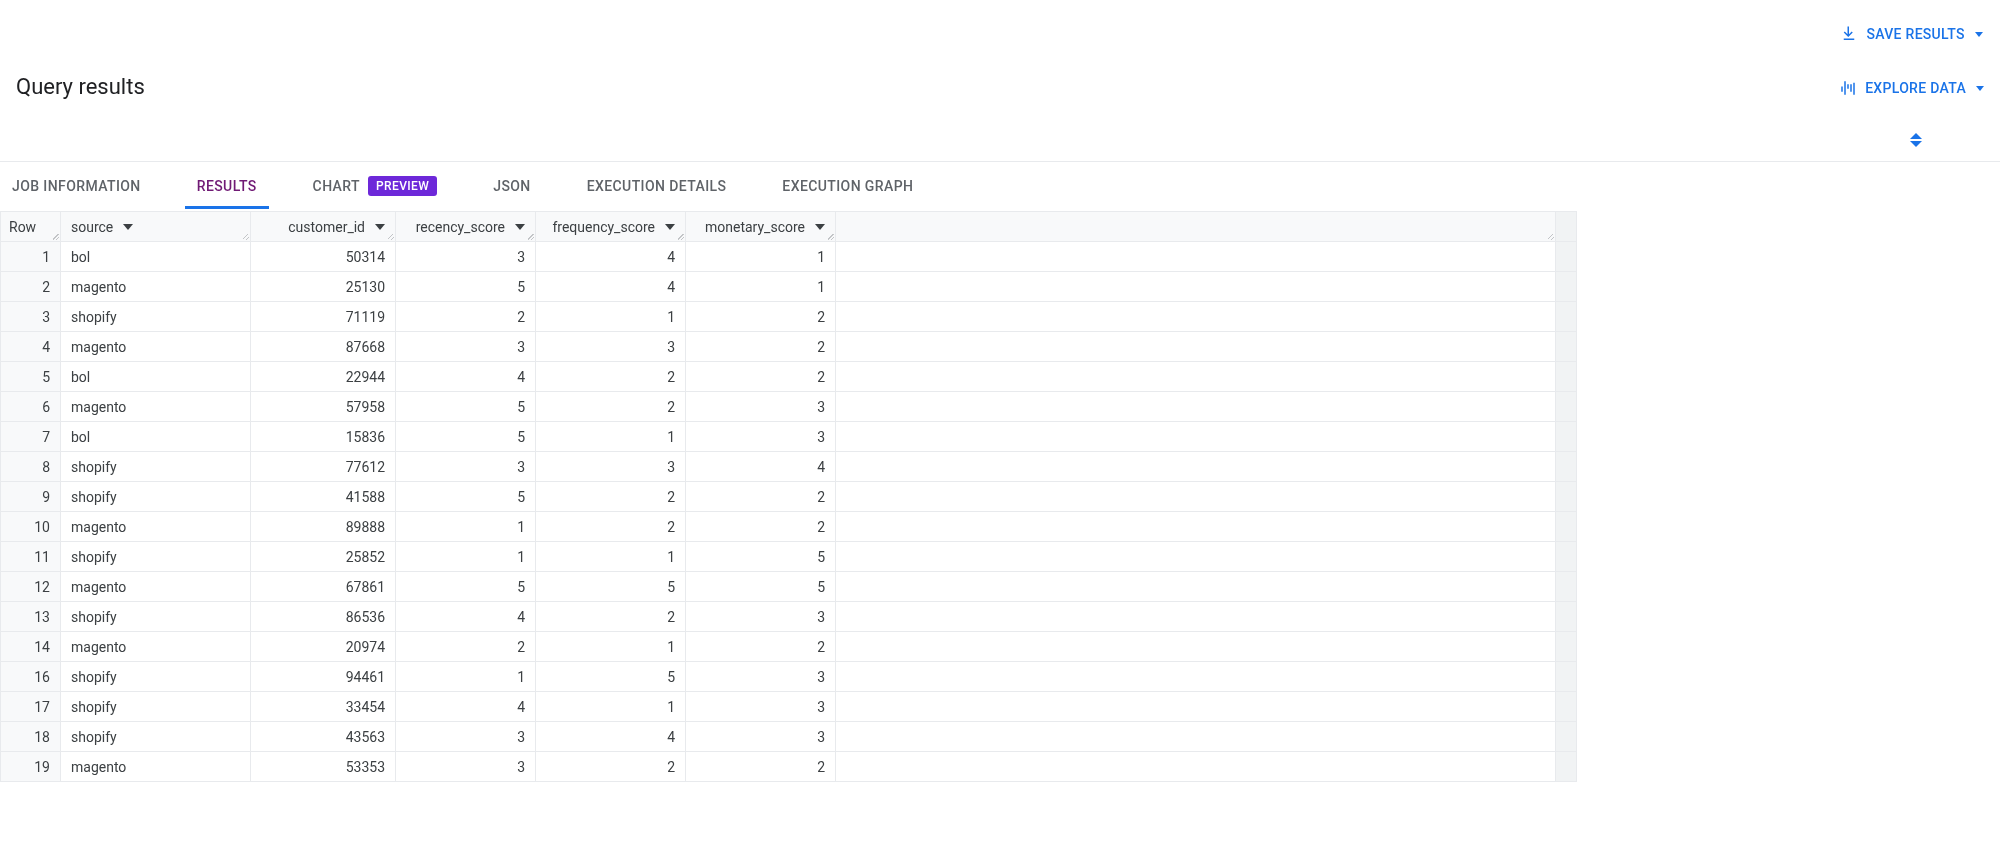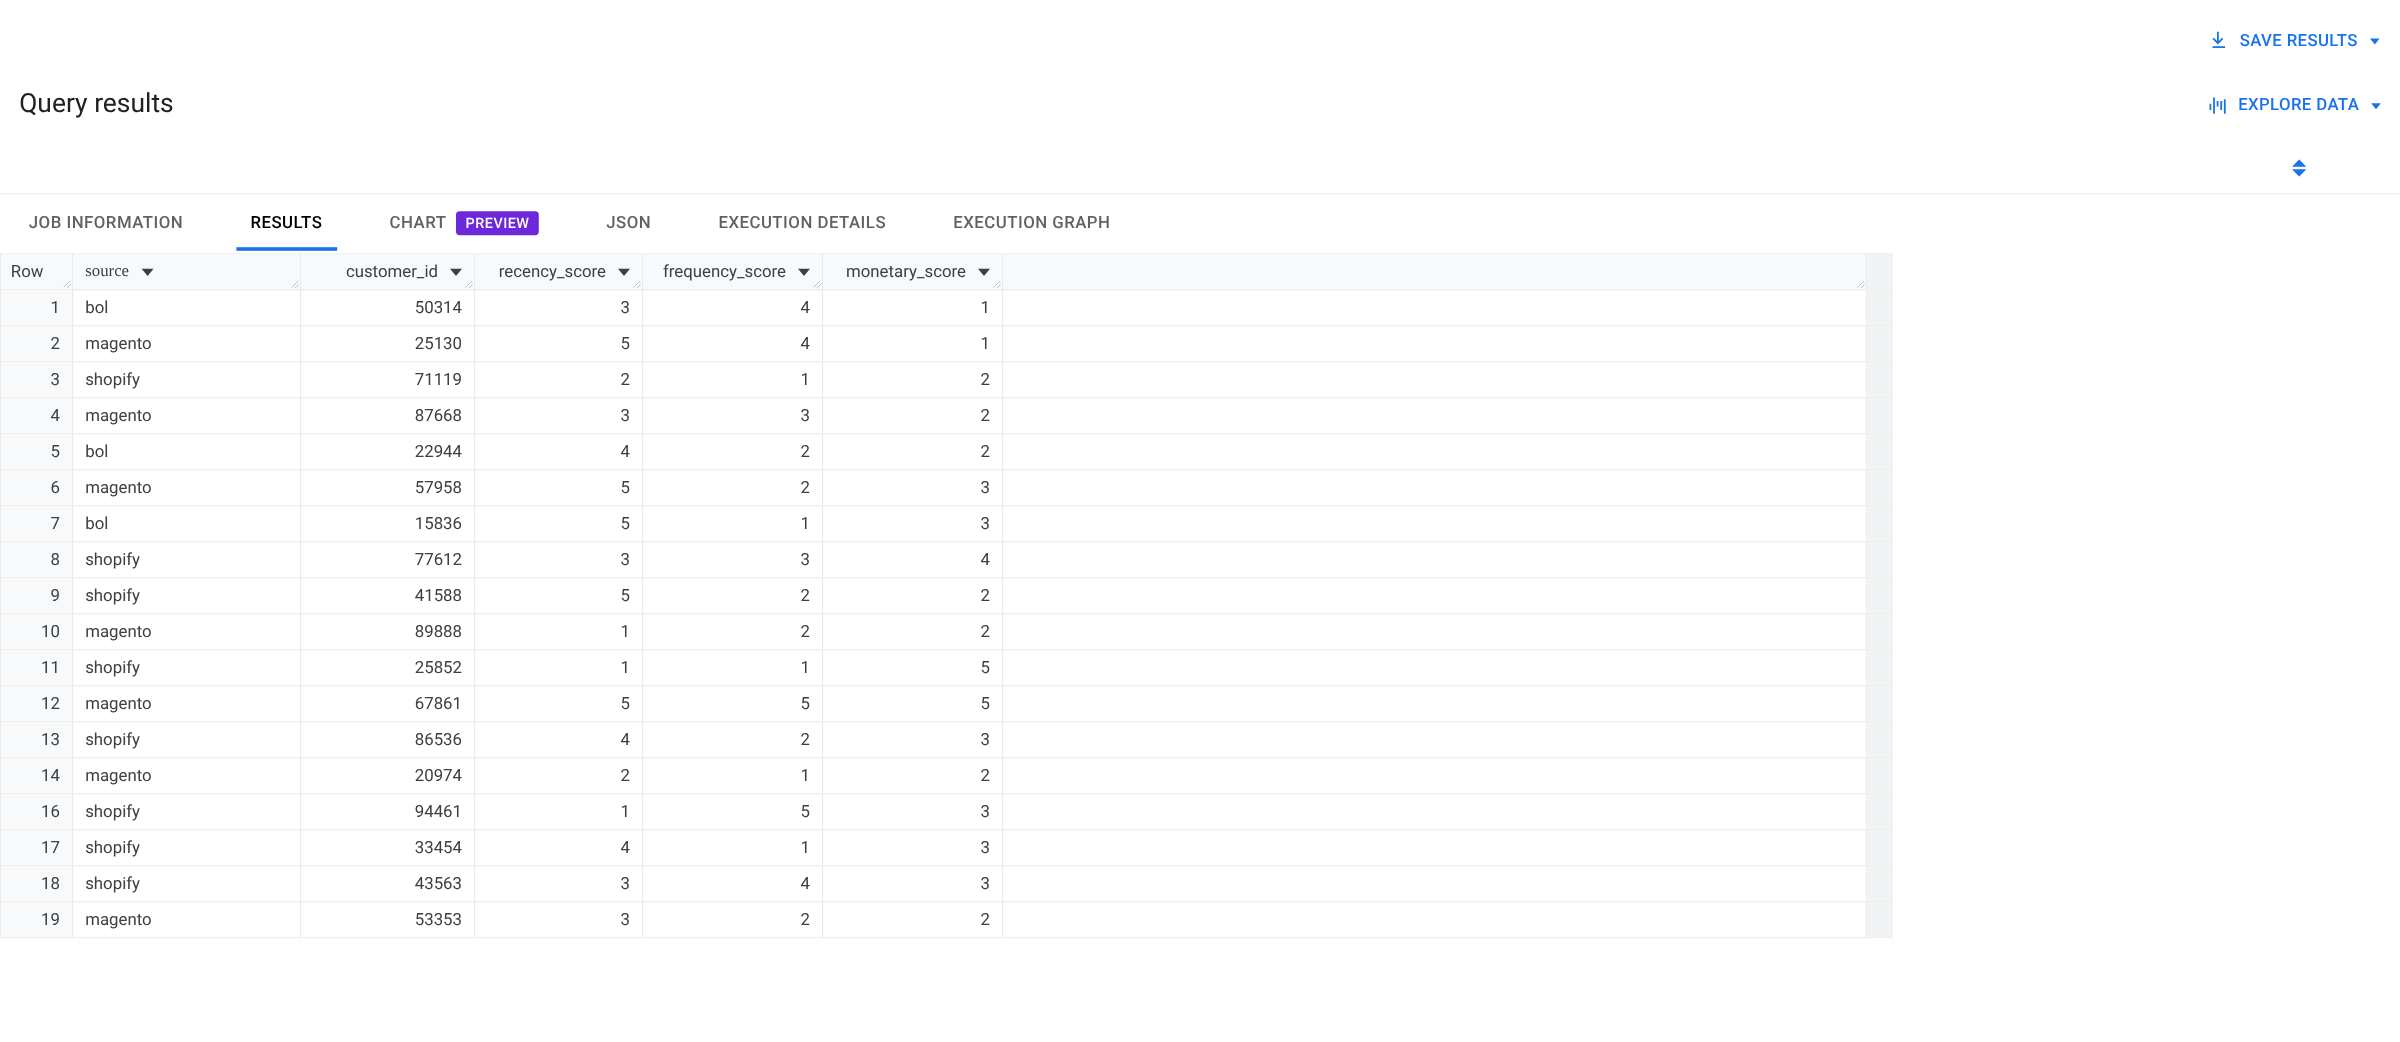--- a/index.html
+++ b/index.html
@@ -55,38 +55,38 @@
       cursor: pointer;
       margin-left: 8px;
     }
     .chev { width:0;height:0;border-left:6px solid transparent;border-right:6px solid transparent;}
     .chev-up { border-bottom: 6px solid #1a73e8; margin-bottom:1px;}
     .chev-dn { border-top: 6px solid #1a73e8; margin-top:1px;}
 
     .tabs {
       display: flex;
       align-items: center;
-      padding: 0 12px;
+      padding: 0 0;
       gap: 32px;
       border-bottom: none;
     }
     .tab {
       padding: 14px 12px 12px 12px;
       font-size: 14px;
       font-weight: 500;
       letter-spacing: 0.4px;
       color: #5f6368;
       cursor: pointer;
       display: inline-flex;
       align-items: center;
       gap: 8px;
       border-bottom: 3px solid transparent;
     }
     .tab.active {
-      color: #000000;
+      color: #701a75;
       border-bottom-color: #1a73e8;
     }
     .badge {
       background: #6d28d9;
       color: #fff;
       font-size: 12px;
       font-weight: 500;
       padding: 3px 8px;
       border-radius: 3px;
       letter-spacing: 0.4px;
@@ -111,21 +111,21 @@
       background: #f8f9fa;
       font-weight: 400;
       color: #3c4043;
     }
     .th-content {
       display: flex;
       align-items: center;
       justify-content: flex-end;
       gap: 6px;
     }
-    .th-content.left { justify-content: flex-start; font-family: Liberation Serif, serif; }
+    .th-content.left { justify-content: flex-start; }
     .col-menu-caret {
       width: 0; height: 0;
       border-left: 5px solid transparent;
       border-right: 5px solid transparent;
       border-top: 6px solid #3c4043;
       margin-left: 4px;
       cursor: pointer;
     }
     .resize-handle {
       position: absolute;

